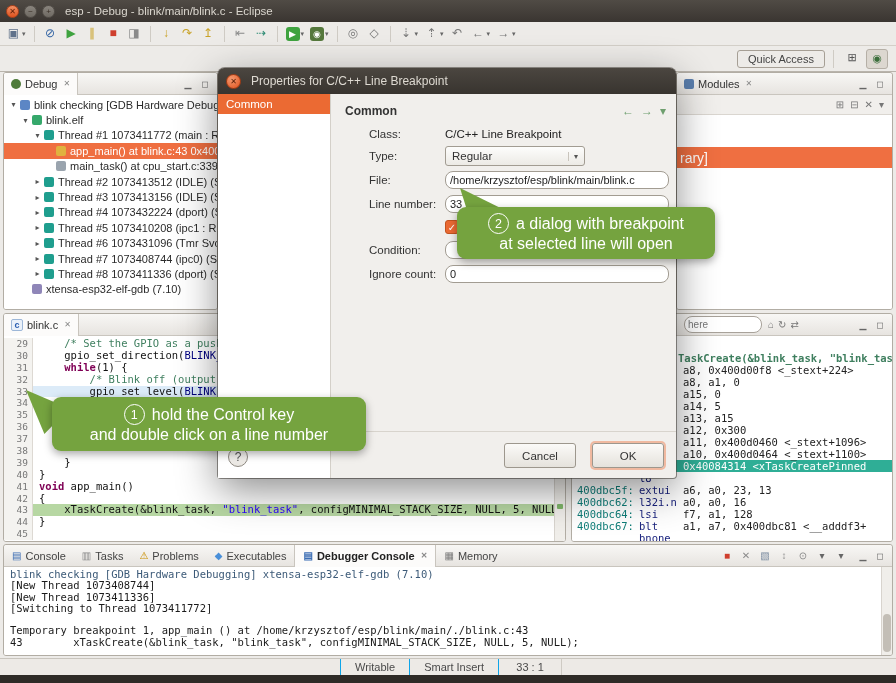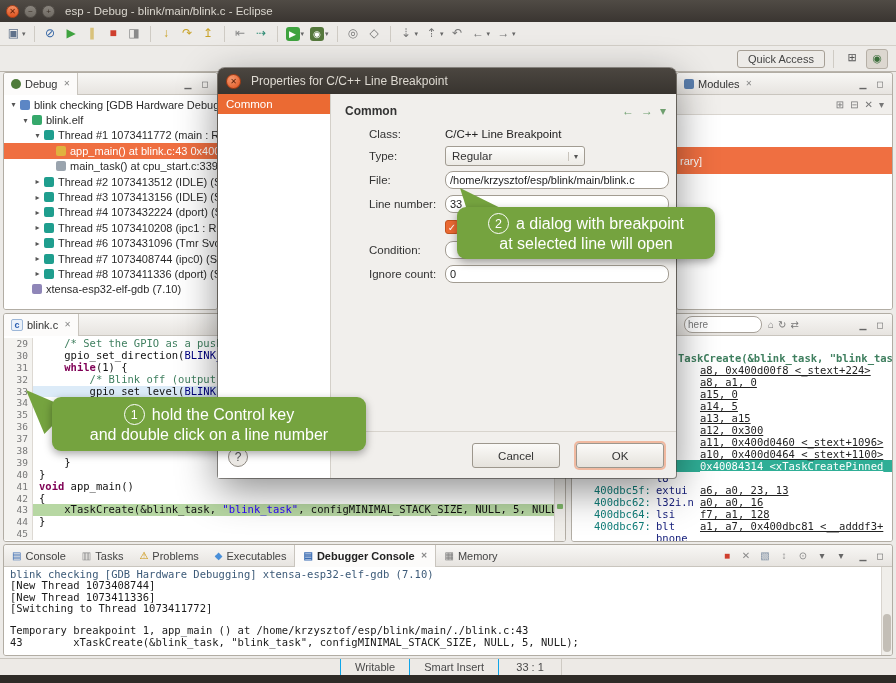--- a/index.html
+++ b/index.html
@@ -56,21 +56,21 @@
   .ic-program-icon{background:#35a86b;}
   .ic-thread-icon{background:#1f9e8e;}
   .ic-frame-current-icon{background:#e0b23f;}
   .ic-frame-icon{background:#9aa4ae;}
   .ic-gdb-icon{background:#8f86b8;}
 
   
   .vtoolbar{position:absolute;top:22px;left:0;right:0;height:20px;background:#f1efec;border-bottom:1px solid #dad6d0;display:flex;justify-content:flex-end;gap:6px;align-items:center;padding-right:8px;box-sizing:border-box;}
   .vtb{font-size:10px;color:#777;}
   .mod-body{position:absolute;top:42px;bottom:0;left:0;right:0;background:#fff;}
-  .mod-row{position:absolute;top:32px;left:0;right:0;height:27px;background:#ef6f41;color:#fff;font-size:11px;display:flex;align-items:center;padding-left:3px;}
+  .mod-row{position:absolute;top:32px;left:0;right:0;height:21px;background:#ef6f41;color:#fff;font-size:14px;display:flex;align-items:center;padding-left:3px;}
 
   
   .ebody{position:absolute;top:22px;left:0;right:0;bottom:0;background:#fff;overflow:hidden;}
   #editor-lines{position:absolute;top:2px;left:0;right:10px;font-family:"DejaVu Sans Mono",monospace;font-size:10.5px;}
   .eline{display:flex;height:11.9px;line-height:11.9px;white-space:pre;}
   .ln{width:24px;flex:none;text-align:right;padding-right:4px;background:#f4f3f0;border-right:1px solid #ddd9d3;color:#777;font-size:9.5px;}
   .lc{padding-left:6px;flex:1;overflow:hidden;}
   .eline.hl-sel .lc{background:#dcebf8;}
   .eline.hl-cur .lc{background:#b7d7a3;}
   .c-com{color:#3f7f5f;}
@@ -83,23 +83,23 @@
   .ovm{position:absolute;left:2px;width:6px;height:5px;border-radius:1px;}
   .ovm-b{top:48px;background:#7aa0d4;}
   .ovm-g{top:168px;background:#7fb66a;}
 
   
   .dloc{width:70px;height:15px;font-size:10px;border:1px solid #a8a29a;border-radius:8px;margin-left:8px;color:#777;padding:0 3px;font-family:inherit;}
   #disasm-icons{display:flex;gap:4px;margin-left:6px;}
   .dico{font-size:10px;color:#777;}
   .abody{position:absolute;top:22px;left:0;right:0;bottom:0;background:#fff;padding-top:16px;font-family:"DejaVu Sans Mono",monospace;font-size:10.5px;overflow:hidden;}
   .arow{height:12px;line-height:12px;display:flex;white-space:pre;}
-  .aaddr{width:62px;padding-left:22px;color:#0e7d78;flex:none;}
+  .aaddr{width:62px;padding-left:5px;color:#0e7d78;flex:none;}
   .amnem{width:44px;color:#1a237e;flex:none;}
-  .aops{color:#222;text-decoration:underline;}
+  .aops{color:#222;}
   .arow.asel{background:#2fae96;text-align:center;}
   .arow.asel .aops,.arow.asel .aaddr,.arow.asel .amnem{color:#fff;}
   .asrc{padding-left:106px;color:#3f7f5f;font-weight:bold;}
 
   
   #console-tabs{display:flex;height:22px;}
   .ctab{display:flex;align-items:center;gap:4px;padding:0 8px;font-size:11px;color:#444;white-space:nowrap;}
   .ctab.active{background:#fcfbfa;border-left:1px solid #c9c5be;border-right:1px solid #c9c5be;font-weight:bold;color:#222;}
   .ctico{font-size:10px;}
   #console-icons{margin-left:auto;display:flex;gap:5px;align-items:center;}
@@ -134,21 +134,21 @@
   .dgrid{position:absolute;left:38px;top:30px;display:grid;grid-template-columns:76px 224px;grid-template-rows:20px 24px 24px 24px 22px 24px 24px;align-items:center;font-size:11.5px;color:#333;}
   .dvalue{color:#222;}
   .combo{display:inline-flex;align-items:center;justify-content:space-between;width:140px;height:20px;padding:0 6px;background:linear-gradient(#fdfdfc,#eceae5);border:1px solid #a29c92;border-radius:3px;font-size:11.5px;box-sizing:border-box;}
   .cmbarr{font-size:8px;color:#555;border-left:1px solid #c9c4bc;padding-left:5px;margin-left:5px;}
   .dinput{width:224px;height:18px;box-sizing:border-box;border:1px solid #a29c92;border-radius:8px;background:#fff;font-size:11px;font-family:inherit;padding:0 4px;color:#222;}
   .dcheckrow{display:flex;align-items:center;gap:6px;}
   .dcheck{width:14px;height:14px;border-radius:3px;background:#eb6a33;border:1px solid #c2531f;color:#fff;font-size:10px;display:flex;align-items:center;justify-content:center;box-sizing:border-box;}
   .dsep{position:absolute;left:0;right:0;bottom:46px;border-top:1px solid #d8d4cd;}
   .dhelp{position:absolute;left:10px;bottom:11px;width:20px;height:20px;border-radius:50%;border:1px solid #8f8a82;color:#555;font-size:12px;display:flex;align-items:center;justify-content:center;background:linear-gradient(#fbfaf8,#e9e6e1);box-sizing:border-box;}
   .dbuttons{position:absolute;right:12px;bottom:10px;display:flex;gap:16px;}
-  .dbtn{width:88px;height:25px;font-size:11.5px;color:#333;background:linear-gradient(#fbfaf8,#e5e2dc);border:1px solid #9d978d;border-radius:3px;font-family:inherit;}
+  .dbtn{width:72px;height:25px;font-size:11.5px;color:#333;background:linear-gradient(#fbfaf8,#e5e2dc);border:1px solid #9d978d;border-radius:3px;font-family:inherit;}
   .dbtn.primary{box-shadow:0 0 0 2px rgba(240,120,69,.45);}
 
   
   .callout{position:absolute;z-index:30;font-size:16px;color:#fff;}
   .cbox{position:absolute;background:#75a33f;border-radius:9px;box-shadow:0 3px 8px rgba(0,0,0,.35);display:flex;flex-direction:column;align-items:center;justify-content:center;gap:1px;}
   .ctail{position:absolute;background:#75a33f;}
   .c1{left:26px;top:388px;}
   .c1 .ctail{left:0;top:2px;width:46px;height:44px;clip-path:polygon(0 0,94% 42%,40% 100%);}
   .c1 .cbox{left:26px;top:9px;width:314px;height:54px;}
   .c2{left:452px;top:186px;}

